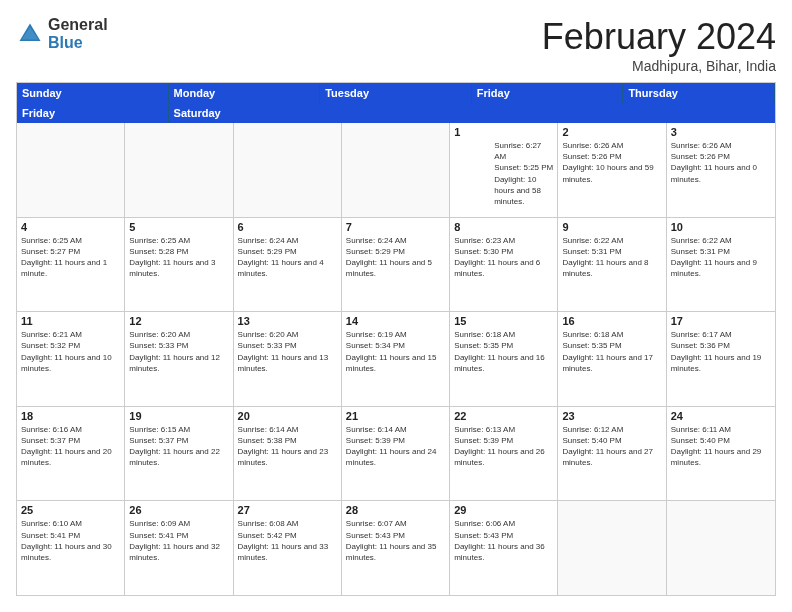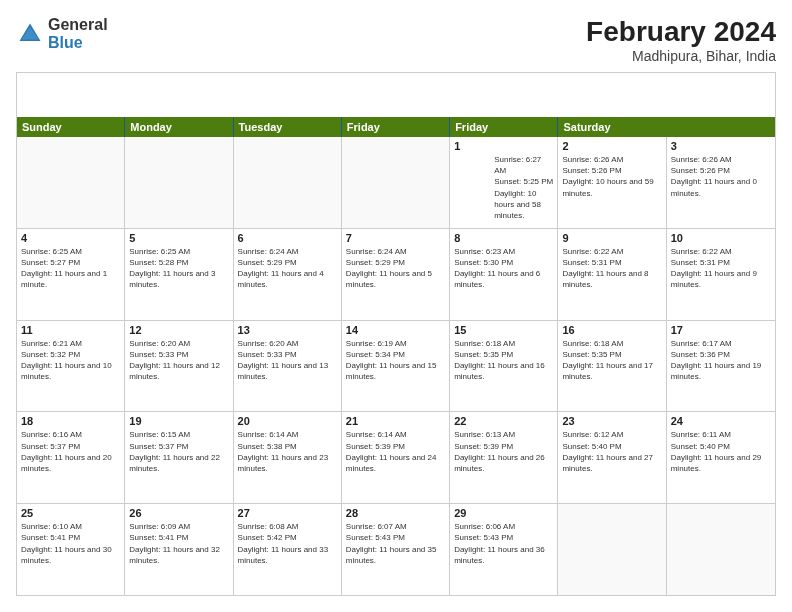--- a/index.html
+++ b/index.html
@@ -38,39 +38,38 @@
     .logo-general { color: #333; }
     .logo-blue { color: #2a7ab5; }
     .logo-icon {
       width: 28px;
       height: 28px;
     }
     .title-section {
       text-align: right;
     }
     .main-title {
-      font-size: 28px;
-      font-weight: bold;
+      font-size: 36px;
+      font-weight: normal;
       color: #222;
     }
     .subtitle {
       font-size: 14px;
       color: #444;
     }
     .calendar {
       flex: 1;
       display: flex;
       flex-direction: column;
       border: 1px solid #ccc;
     }
     .calendar-header {
       display: grid;
-      grid-template-columns: repeat(7, 1fr);
-      background: #4d7c0f;
-      margin-top: 44px;
+      grid-template-columns: repeat(5, 1fr);
+      background: #1d4ed8;
     }
     .day-header {
       color: #fff;
       font-size: 11px;
       font-weight: bold;
       text-align: left;
       padding: 4px 5px;
       border-right: 1px solid #1a5a8a;
     }
     .day-header:last-child { border-right: none; }
@@ -129,20 +128,21 @@
       <div class="subtitle">Madhipura, Bihar, India</div>
     </div>
   </div>
 
   <div class="calendar">
     <div class="calendar-header">
     <div class="day-header">Sunday</div>
         <div class="day-header">Monday</div>
         <div class="day-header">Tuesday</div>
         <div class="day-header">Friday</div>
+        <div class="day-header">Thursday</div>
         <div class="day-header">Friday</div>
         <div class="day-header">Saturday</div>
       </div>
     <div class="calendar-body">
     <div class="week-row">
           <div class="day-cell empty"></div>
           <div class="day-cell empty"></div>
           <div class="day-cell empty"></div>
           <div class="day-cell empty"></div>
           <div class="day-cell">

